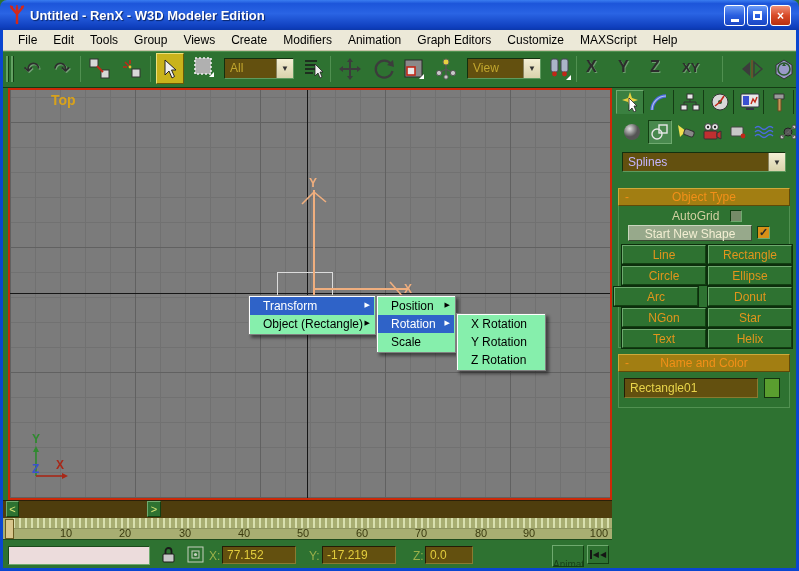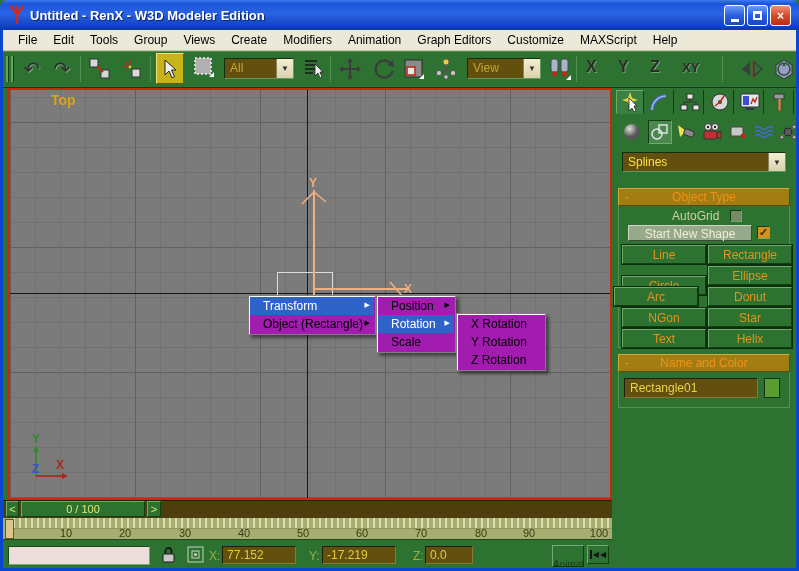--- a/index.html
+++ b/index.html
@@ -53,21 +53,21 @@
     overflow:hidden;}
   .vp-label{position:absolute;left:6px;top:2px;color:#d8a21c;font-size:14px;font-weight:bold;margin-left:35px;}
   .axis-v{position:absolute;left:297px;top:0;width:1px;height:408px;background:#161616;}
   .axis-h{position:absolute;left:0;top:203px;width:600px;height:1px;background:#161616;}
   .shape-rect{position:absolute;left:267px;top:182px;width:56px;height:29px;border:1px solid #dcdcdc;}
   .giz{position:absolute;background:#efae7e;}
   .giz-label{position:absolute;color:#efae7e;font-size:12px;font-weight:bold;}
   .tripod-label{position:absolute;font-size:12px;font-weight:bold;}
 
   
-  .menu{position:absolute;background:#a21caf;border:1px solid #808080;
+  .menu{position:absolute;background:#86efac;border:1px solid #808080;
     box-shadow:inset 1px 1px 0 #fff,3px 3px 3px rgba(0,0,0,.45);z-index:30;padding:1px;}
   .menu-item{height:18px;line-height:18px;padding:0 16px 0 13px;font-size:12px;color:#000;position:relative;white-space:nowrap;}
   .menu-item.hl{background:#2f63c8;color:#fff;}
   .sub-arrow{position:absolute;right:4px;top:5px;font-size:7px;line-height:1;font-family:"DejaVu Sans",sans-serif;}
 
   
   .trackbar{left:3px;top:500px;width:616px;height:18px;background:#4e3d0d;border-top:1px solid #2a2008;}
   .tb-navbtn{position:absolute;top:501px;height:16px;background:#2e7231;border:1px solid;border-color:#6faa6f #123f12 #123f12 #6faa6f;
     color:#dde878;font-size:11px;display:flex;align-items:center;justify-content:center;}
   .ruler{left:3px;top:518px;width:616px;height:22px;background:#a8ae72;border-bottom:1px solid #1d4a1d;}
@@ -330,23 +330,20 @@
     </div>
     <div class="menu-item">
       <span>Z Rotation</span>
     </div>
   </div>
 
   <div class="abs trackbar"></div>
   <div class="tb-navbtn" style="left:6px;width:13px">
       <span>&lt;</span>
     </div>
-  <div class="tb-navbtn" style="left:21px;width:124px">
-      <span>0 / 100</span>
-    </div>
   <div class="tb-navbtn" style="left:147px;width:14px">
       <span>&gt;</span>
     </div>
 
   <div class="abs ruler">
     <div class="ruler-ticks"></div>
     <div class="time-handle"></div>
     <span class="ruler-num" style="left:63px">10</span>
     <span class="ruler-num" style="left:122px">20</span>
     <span class="ruler-num" style="left:182px">30</span>
@@ -519,39 +516,39 @@
       <svg width="18" height="18" viewBox="0 0 18 18">
         <circle cx="9" cy="9" r="4" fill="#555" stroke="#222"></circle>
         <circle cx="15" cy="4" r="2" fill="#c8c8c8" stroke="#444"></circle>
         <circle cx="3" cy="14" r="2" fill="#c8c8c8" stroke="#444"></circle>
         <circle cx="15" cy="14" r="2" fill="#c8c8c8" stroke="#444"></circle>
         <path d="M9 9 L15 4 M9 9 L3 14 M9 9 L15 14" stroke="#666" stroke-width="1"></path>
       </svg>
     </div>
 
     <div class="dd" style="left:10px;top:64px;width:164px;height:20px">
-      <span class="dd-field" style="color:#fde047">Splines</span>
+      <span class="dd-field" style="color:#c4b5fd">Splines</span>
       <span class="dd-arrow">▼</span>
     </div>
 
     <div class="rollout-hdr" style="left:6px;top:100px;width:172px">
       <span class="rollout-minus">-</span>
       <span>Object Type</span>
     </div>
     <div class="rollout-body" style="left:6px;top:118px;width:172px;height:142px"></div>
 
     <span class="label-khaki" style="left:60px;top:121px">AutoGrid</span>
     <div class="chk" style="left:118px;top:122px"></div>
 
     <div class="sns-btn" style="left:16px;top:137px;width:124px;height:16px">Start New Shape</div>
     <div class="chk on" style="left:145px;top:138px;width:13px;height:13px">✓</div>
 
     <div class="shape-btn" style="left:10px;top:157px">Line</div>
     <div class="shape-btn" style="left:96px;top:157px">Rectangle</div>
-    <div class="shape-btn" style="left:10px;top:188px">Circle</div>
+    <div class="shape-btn" style="left:10px;top:178px">Circle</div>
     <div class="shape-btn" style="left:96px;top:178px">Ellipse</div>
     <div class="shape-btn" style="left:2px;top:199px">Arc</div>
     <div class="shape-btn" style="left:96px;top:199px">Donut</div>
     <div class="shape-btn" style="left:10px;top:220px">NGon</div>
     <div class="shape-btn" style="left:96px;top:220px">Star</div>
     <div class="shape-btn" style="left:10px;top:241px">Text</div>
     <div class="shape-btn" style="left:96px;top:241px">Helix</div>
 
     <div class="rollout-hdr" style="left:6px;top:266px;width:172px">
       <span class="rollout-minus">-</span>

